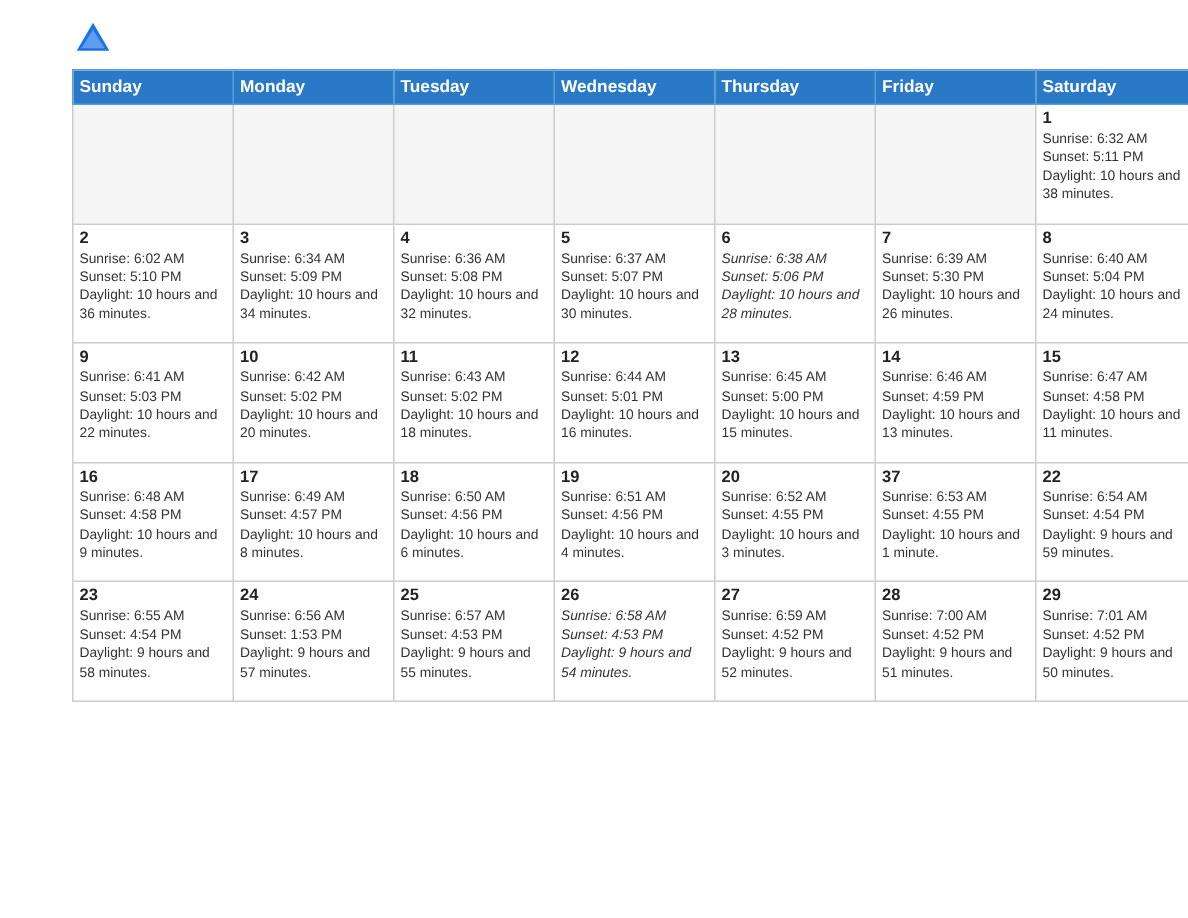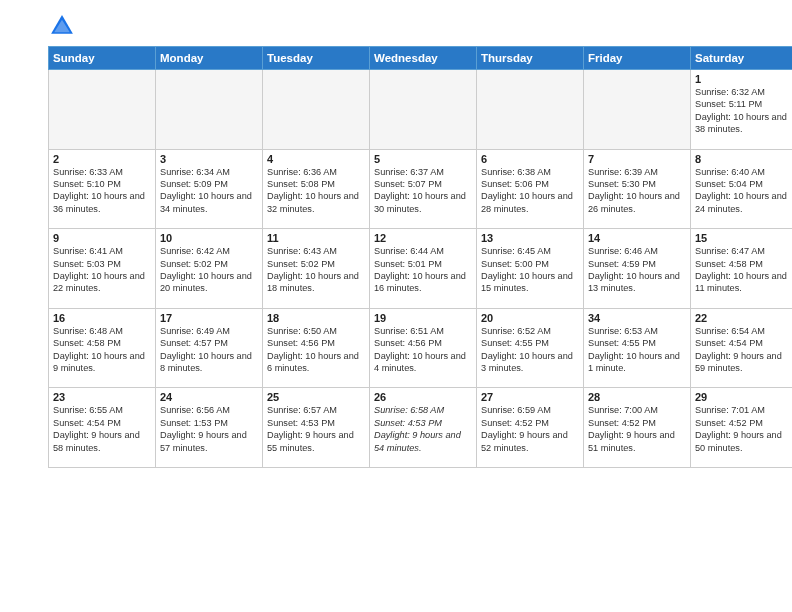--- a/index.html
+++ b/index.html
@@ -142,21 +142,21 @@
           <td>
             <span class="day-num">1</span>
             <div class="day-info" style="white-space: pre-line;">Sunrise: 6:32 AM
 Sunset: 5:11 PM
 Daylight: 10 hours and 38 minutes.</div>
           </td>
         </tr>
         <tr>
           <td>
             <span class="day-num">2</span>
-            <div class="day-info" style="white-space: pre-line;">Sunrise: 6:33 AM
+            <div class="day-info" style="white-space: pre-line;">Sunrise: 6:02 AM
 Sunset: 5:10 PM
 Daylight: 10 hours and 36 minutes.</div>
           </td>
           <td>
             <span class="day-num">3</span>
             <div class="day-info" style="white-space: pre-line;">Sunrise: 6:34 AM
 Sunset: 5:09 PM
 Daylight: 10 hours and 34 minutes.</div>
           </td>
           <td>
@@ -166,21 +166,21 @@
 Daylight: 10 hours and 32 minutes.</div>
           </td>
           <td>
             <span class="day-num">5</span>
             <div class="day-info" style="white-space: pre-line;">Sunrise: 6:37 AM
 Sunset: 5:07 PM
 Daylight: 10 hours and 30 minutes.</div>
           </td>
           <td>
             <span class="day-num">6</span>
-            <div class="day-info" style="white-space: pre-line;">Sunrise: 6:38 AM
+            <div class="day-info" style="white-space: pre-line; font-style: italic;">Sunrise: 6:38 AM
 Sunset: 5:06 PM
 Daylight: 10 hours and 28 minutes.</div>
           </td>
           <td>
             <span class="day-num">7</span>
             <div class="day-info" style="white-space: pre-line;">Sunrise: 6:39 AM
 Sunset: 5:30 PM
 Daylight: 10 hours and 26 minutes.</div>
           </td>
           <td>
@@ -259,21 +259,21 @@
 Sunset: 4:56 PM
 Daylight: 10 hours and 4 minutes.</div>
           </td>
           <td>
             <span class="day-num">20</span>
             <div class="day-info" style="white-space: pre-line;">Sunrise: 6:52 AM
 Sunset: 4:55 PM
 Daylight: 10 hours and 3 minutes.</div>
           </td>
           <td>
-            <span class="day-num">34</span>
+            <span class="day-num">37</span>
             <div class="day-info" style="white-space: pre-line;">Sunrise: 6:53 AM
 Sunset: 4:55 PM
 Daylight: 10 hours and 1 minute.</div>
           </td>
           <td>
             <span class="day-num">22</span>
             <div class="day-info" style="white-space: pre-line;">Sunrise: 6:54 AM
 Sunset: 4:54 PM
 Daylight: 9 hours and 59 minutes.</div>
           </td>

